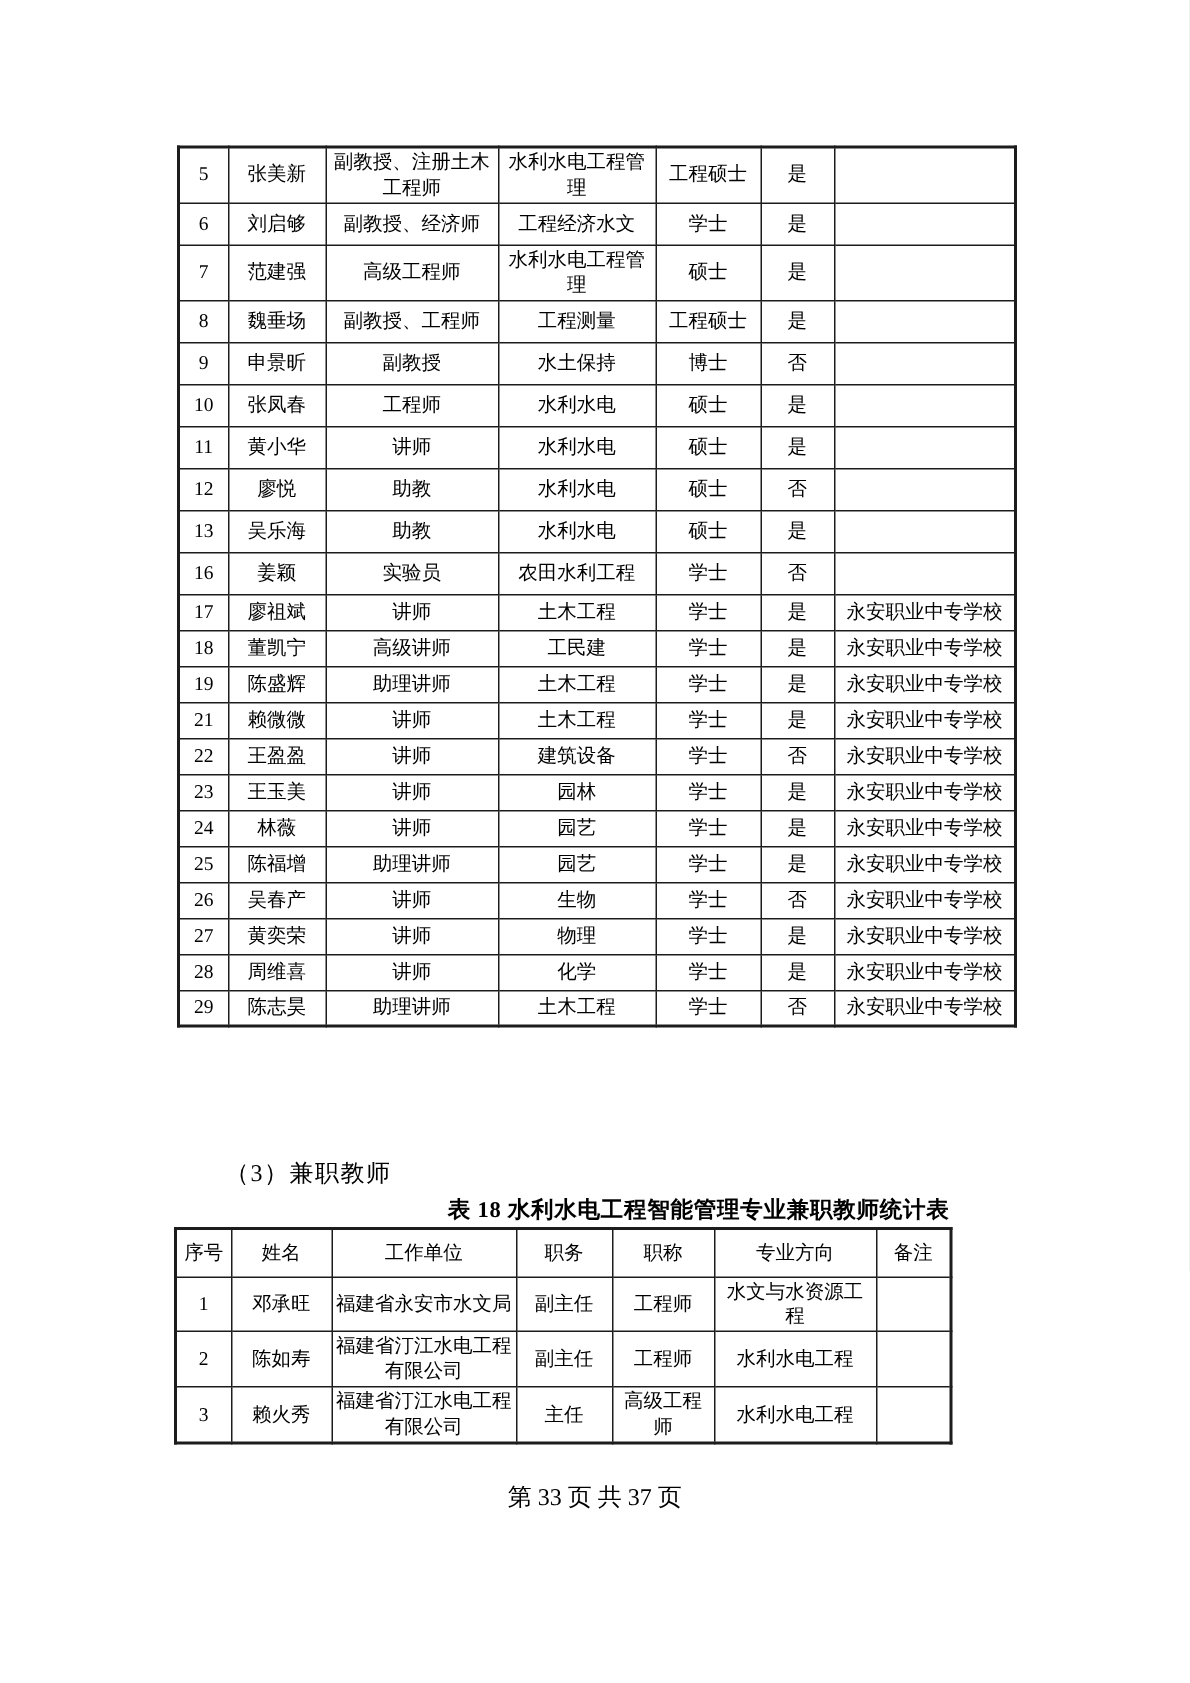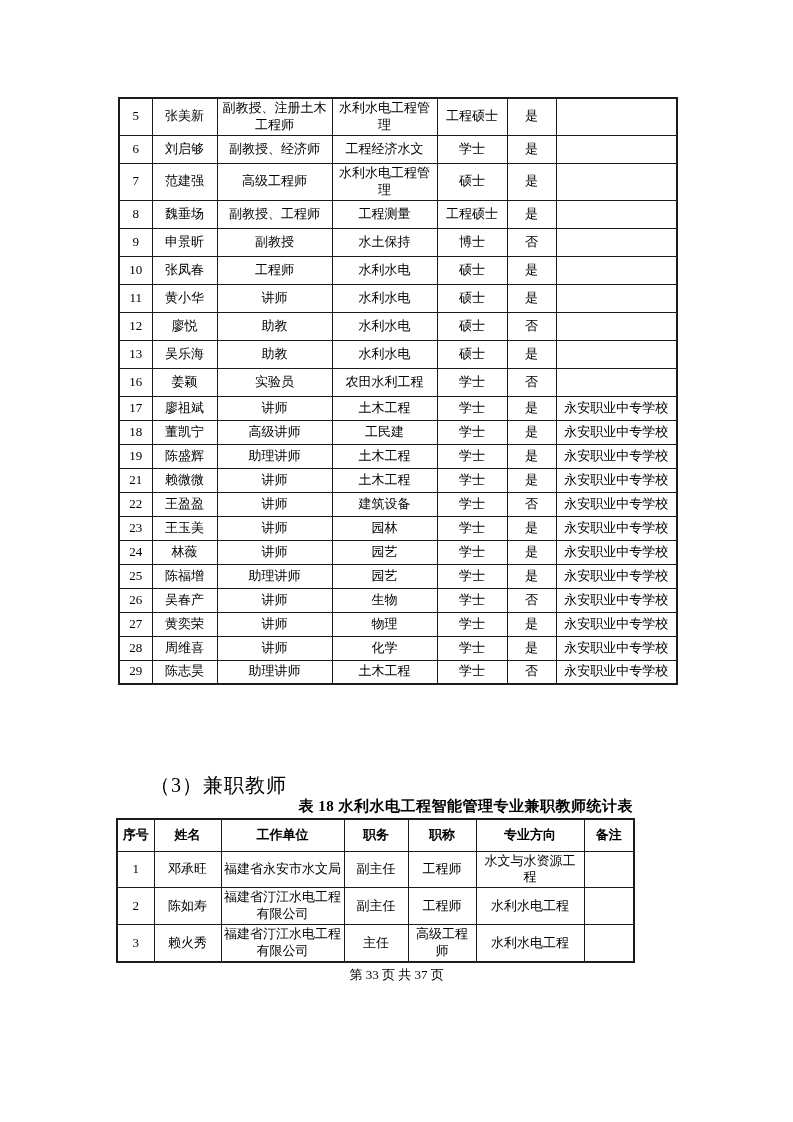--- a/index.html
+++ b/index.html
@@ -13,30 +13,30 @@
     border:1px solid #1c1c1c; text-align:center; vertical-align:middle;
     font-size:13px; line-height:1.3; padding:1px 2px; overflow:hidden;
     font-weight:normal; word-break:break-all;
   }
   #table1 { position:absolute; left:118px; top:97px; width:558px; border:2px solid #1c1c1c; }
   #table1 tr { height:28px; }
   #table1 tr.compact { height:24px; }
   #table2 { position:absolute; left:116px; top:818px; width:517px; border:2px solid #1c1c1c; }
   #table2 tr { height:28px; }
   #table2 tr.header-row { height:32px; }
-  #table2 tr.header-row th { font-weight:bold; }
+  #table2 tr.header-row th { font-weight:normal; }
   .section-heading {
-    position:absolute; left:150px; top:772px; font-size:20px; letter-spacing:1px;
+    position:absolute; left:150px; top:772px; font-size:16px; letter-spacing:1px;
   }
   .table-title {
     position:absolute; left:116px; top:797px; width:517px; text-align:right;
     font-size:15px; font-weight:bold; letter-spacing:0.5px;
   }
   .page-footer {
-    position:absolute; left:0; top:966px; width:793px; text-align:center; font-size:13px;
+    position:absolute; left:0; top:988px; width:793px; text-align:center; font-size:16px;
   }
 </style>
 </head>
 <body>
 
 <div class="page">
 
   <table id="table1">
     <colgroup>
       <col style="width:33px">

